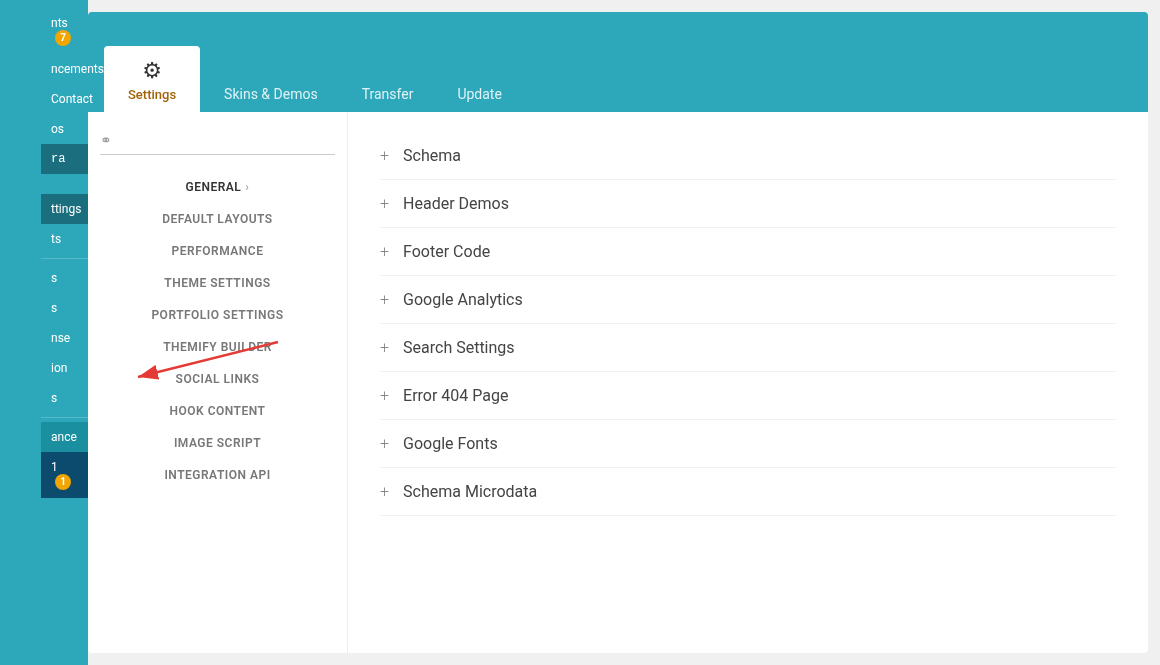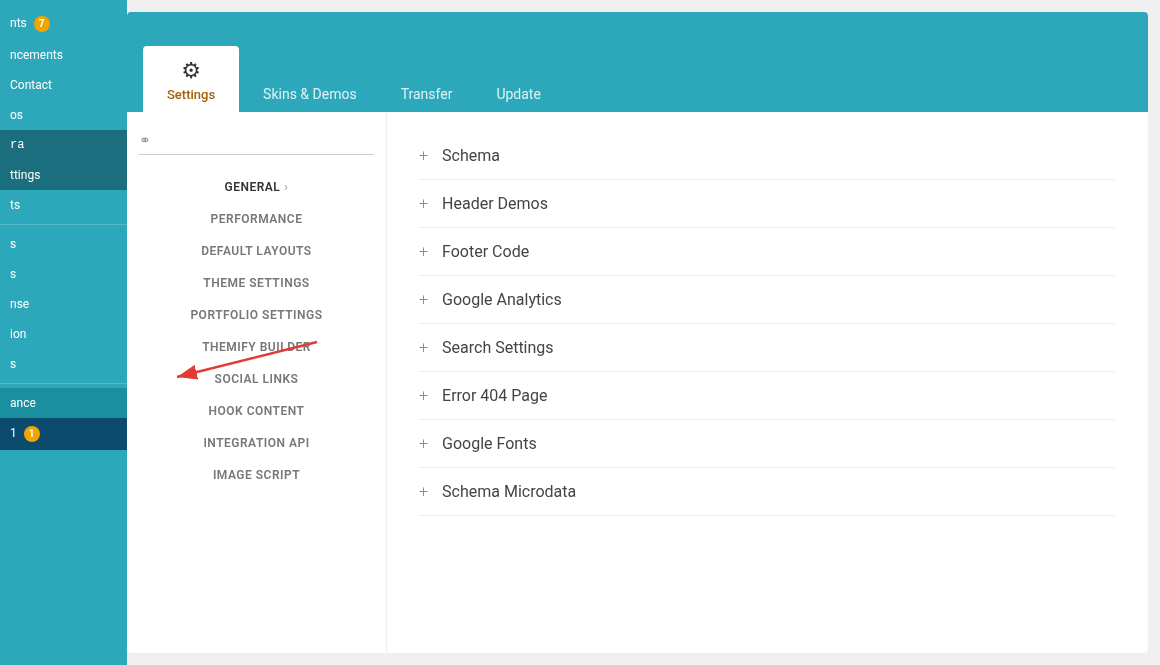--- a/index.html
+++ b/index.html
@@ -7,37 +7,39 @@
       font-family: -apple-system, BlinkMacSystemFont, 'Segoe UI', Roboto, sans-serif;
       background: #f0f0f0;
       display: flex;
       width: 1160px;
       height: 665px;
       overflow: hidden;
     }
 
     
     .sidebar {
-      width: 127px;
+      width: 88px;
       background: #2da8bb;
       height: 100%;
       display: flex;
       flex-direction: column;
       padding-top: 8px;
       flex-shrink: 0;
+      padding-left: 41px;
     }
     .sidebar-item {
       color: #fff;
       font-size: 12px;
       padding: 8px 10px;
       cursor: pointer;
       position: relative;
     }
     .sidebar-item.active {
       background: #237f8e;
+      margin-top: 20px;
     }
     .sidebar-item .badge {
       display: inline-block;
       background: #f0a500;
       color: #fff;
       font-size: 10px;
       border-radius: 50%;
       width: 16px;
       height: 16px;
       text-align: center;
@@ -258,45 +260,45 @@
       <div class="search-box">
         <span class="search-icon">⚭</span>
         <input type="text" placeholder="" style="">
       </div>
 
       <div class="settings-nav-item active">
         <span>GENERAL</span>
         <span class="chevron">›</span>
       </div>
       <div class="settings-nav-item">
+        <span>DEFAULT LAYOUTS</span>
+      </div>
+      <div class="settings-nav-item">
         <span>PERFORMANCE</span>
       </div>
       <div class="settings-nav-item">
-        <span>DEFAULT LAYOUTS</span>
-      </div>
-      <div class="settings-nav-item">
         <span>THEME SETTINGS</span>
       </div>
       <div class="settings-nav-item">
         <span>PORTFOLIO SETTINGS</span>
       </div>
       <div class="settings-nav-item">
         <span>THEMIFY BUILDER</span>
       </div>
       <div class="settings-nav-item">
         <span>SOCIAL LINKS</span>
       </div>
       <div class="settings-nav-item">
         <span>HOOK CONTENT</span>
       </div>
       <div class="settings-nav-item">
+        <span>IMAGE SCRIPT</span>
+      </div>
+      <div class="settings-nav-item">
         <span>INTEGRATION API</span>
-      </div>
-      <div class="settings-nav-item">
-        <span>IMAGE SCRIPT</span>
       </div>
 
       <svg style="position:absolute; top:210px; left:-30px; width:280px; height:80px; pointer-events:none; overflow:visible;">
         <defs>
           <marker id="arrowhead" markerWidth="8" markerHeight="6" refX="8" refY="3" orient="auto">
             <polygon points="0 0, 8 3, 0 6" fill="#e53935"></polygon>
           </marker>
         </defs>
         <line x1="220" y1="20" x2="80" y2="55" stroke="#e53935" stroke-width="2.5" marker-end="url(#arrowhead)"></line>
       </svg>

